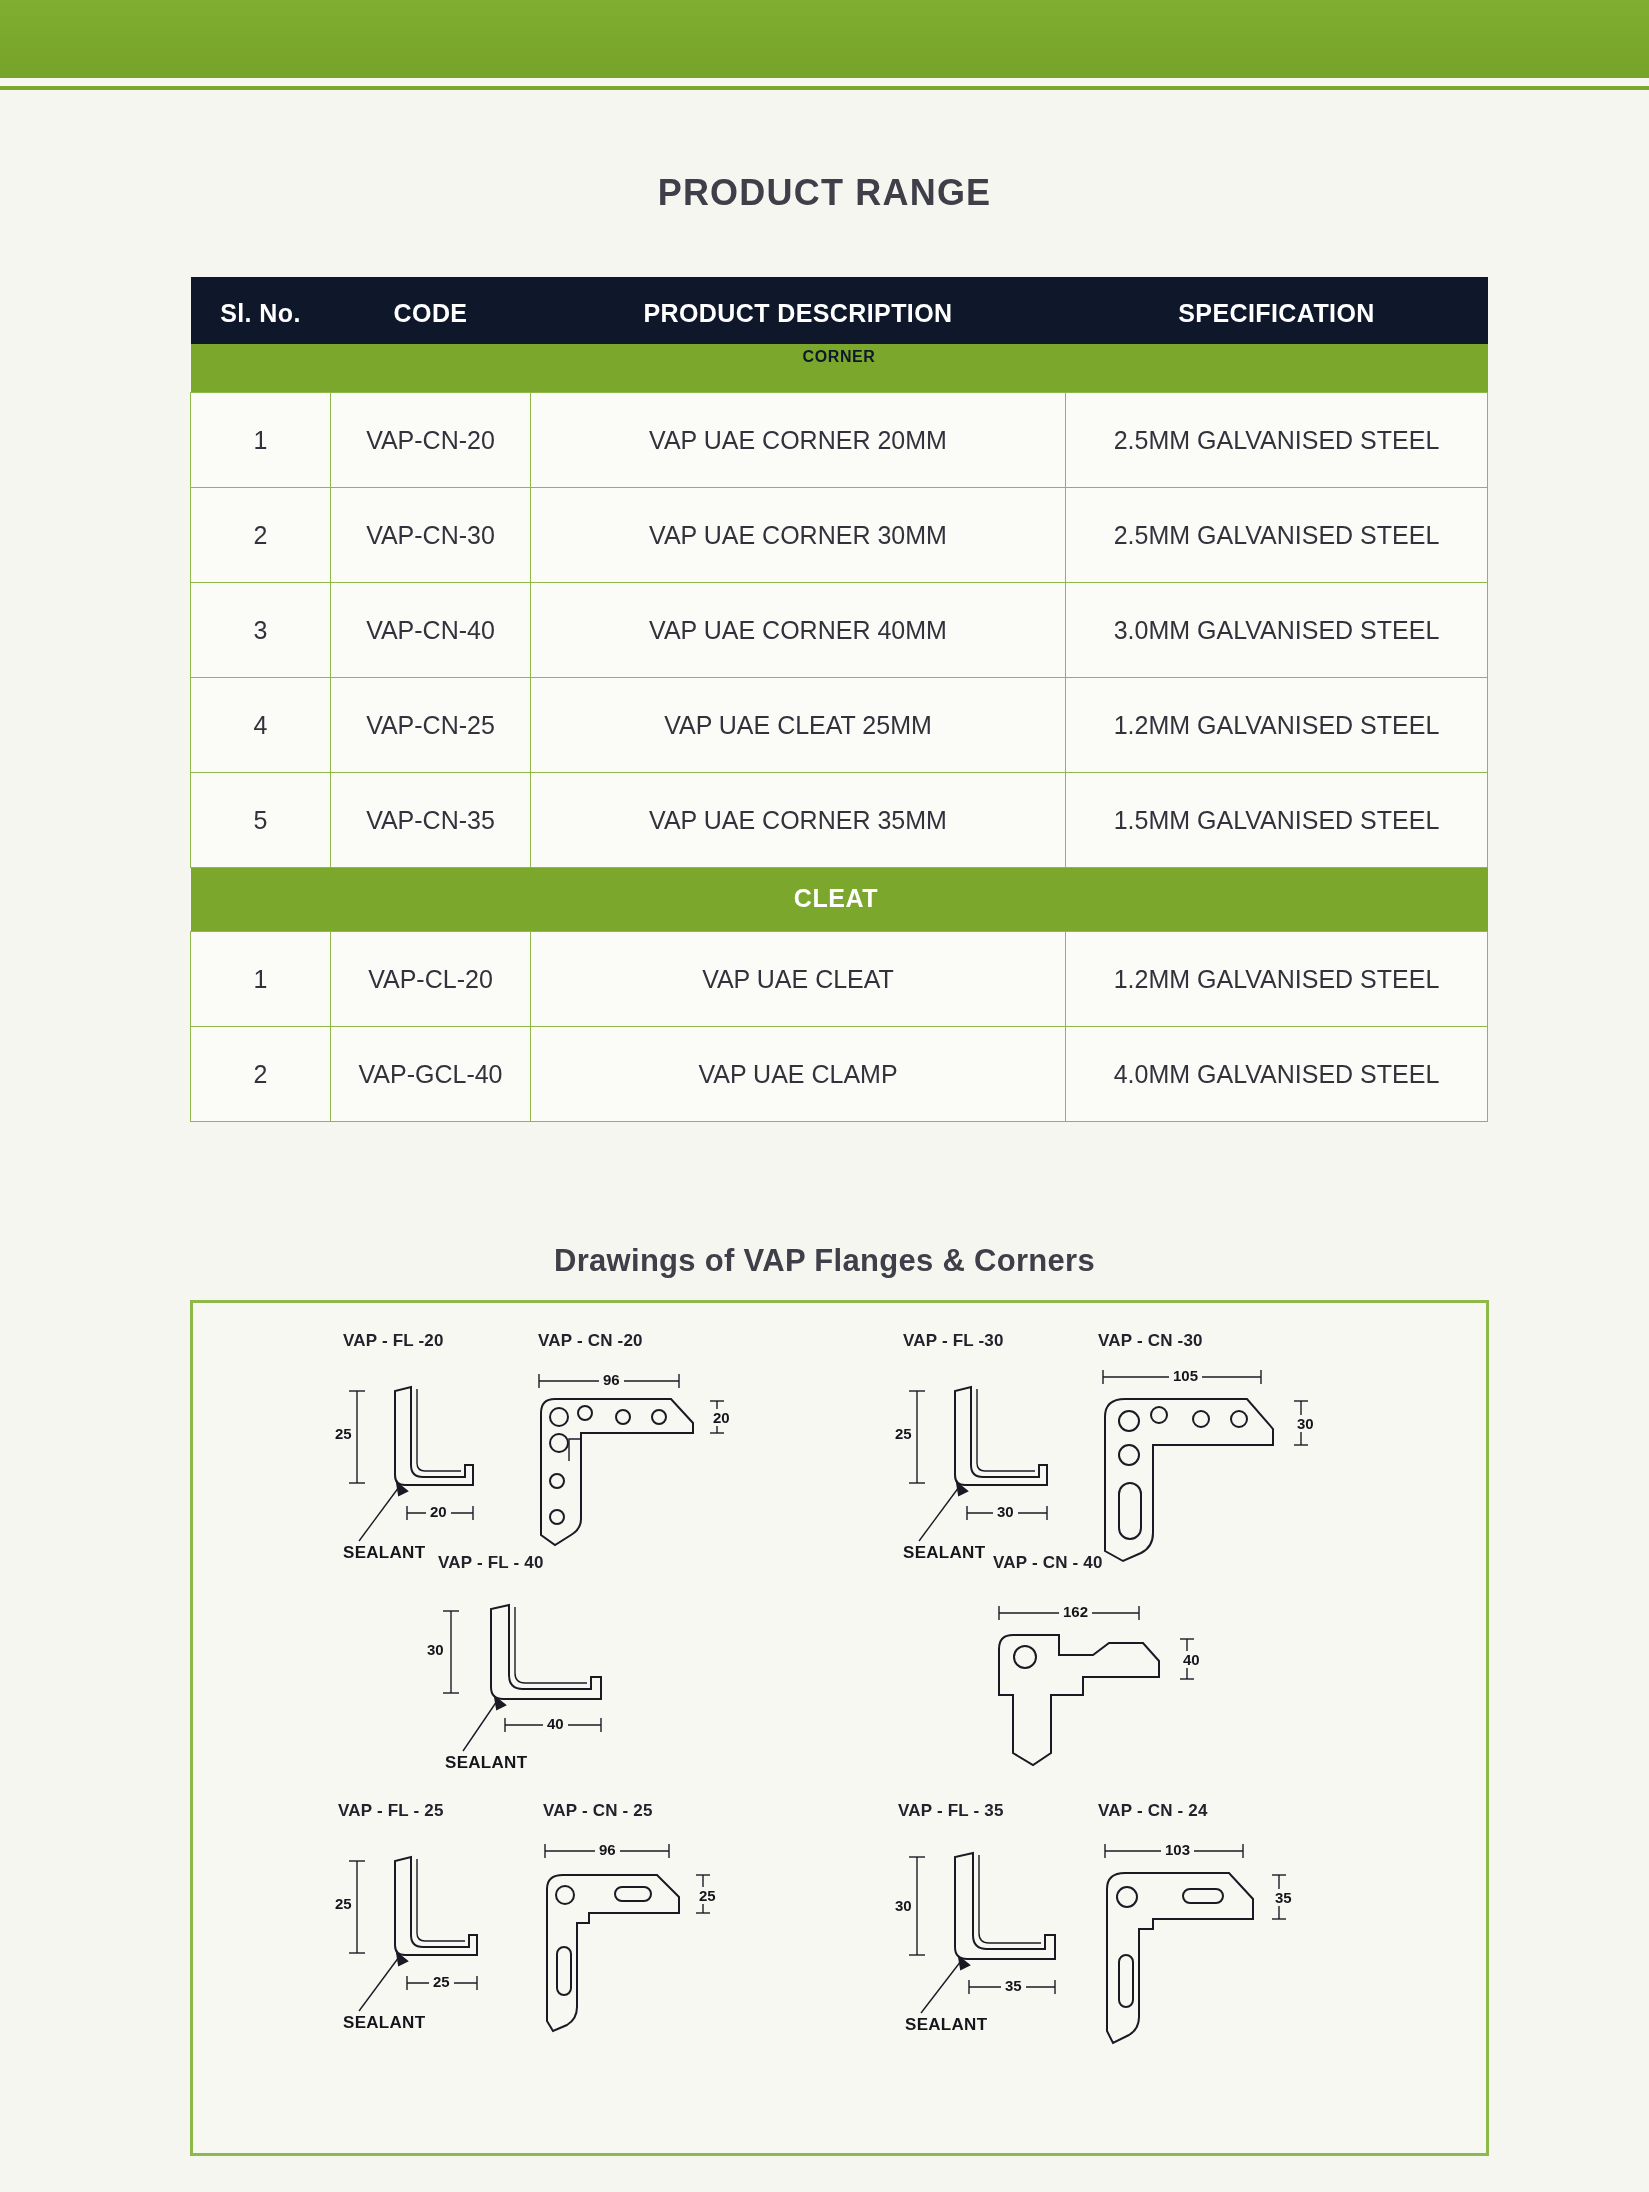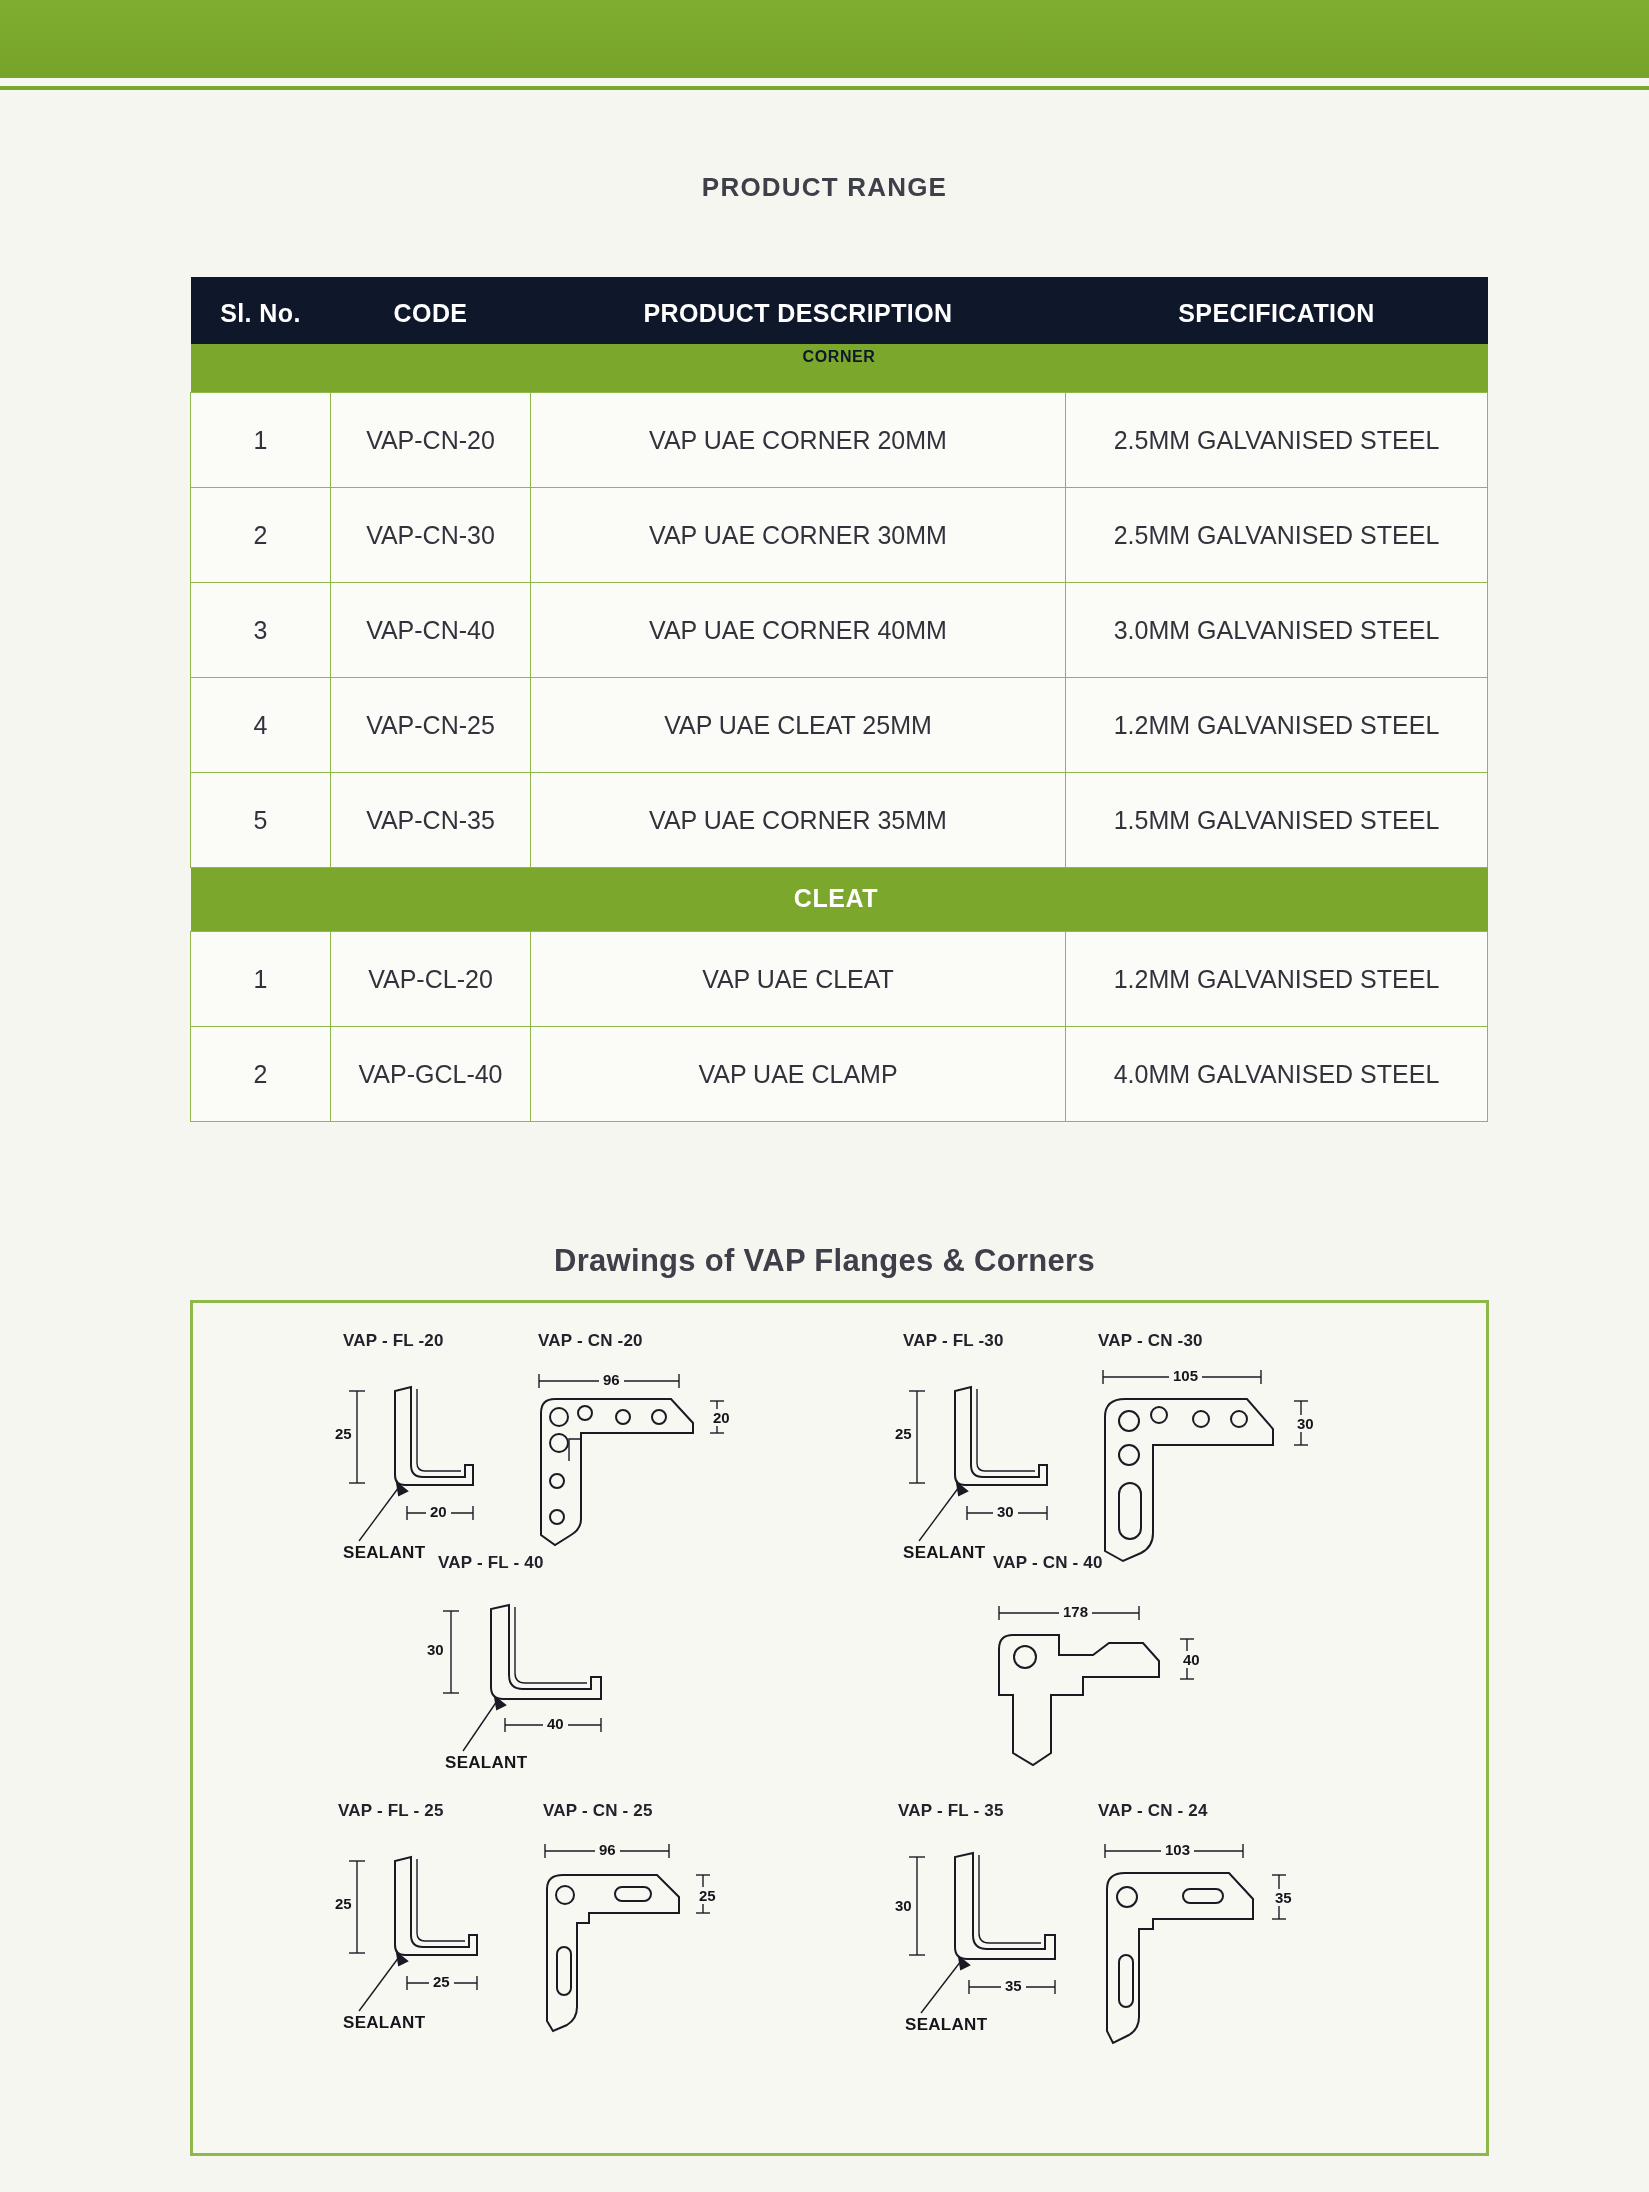--- a/index.html
+++ b/index.html
@@ -29,21 +29,21 @@
   }
   .paper-noise{
     position:absolute;left:0;top:90px;width:1649px;height:2102px;
     background:#f6f6f1;
   }
 
   
   .page-title{
     position:absolute;left:0;top:172px;width:1649px;
     text-align:center;
-    font-size:26px;font-weight:bold;letter-spacing:1.2px;
+    font-size:36px;font-weight:bold;letter-spacing:1.2px;
     color:#3f3f4a;
   }
 
   
   .table-wrap{
     position:absolute;left:190px;top:277px;width:1297px;
   }
   table.pr{
     border-collapse:collapse;width:1297px;
     table-layout:fixed;
@@ -314,21 +314,21 @@
     <svg width="280" height="190" viewBox="0 0 280 190">
       <line class="dim" x1="36" y1="18" x2="176" y2="18"></line>
       <line class="dim" x1="36" y1="11" x2="36" y2="25"></line>
       <line class="dim" x1="176" y1="11" x2="176" y2="25"></line>
       <path class="fillw" d="M36 54 Q36 40 50 40 L96 40 L96 60 L130 60 L146 48 L180 48 L196 66 L196 82 L120 82 L120 100 L88 100 L88 158 L70 170 L50 158 L50 100 L36 100 Z"></path>
       <circle class="fillw" cx="62" cy="62" r="11"></circle>
       <line class="dim" x1="224" y1="44" x2="224" y2="84"></line>
       <line class="dim" x1="217" y1="44" x2="231" y2="44"></line>
       <line class="dim" x1="217" y1="84" x2="231" y2="84"></line>
     </svg>
-    <div class="dnum" style="left:96px;top:8px;background:#f8f8f3;padding:0 4px;">178</div>
+    <div class="dnum" style="left:96px;top:8px;background:#f8f8f3;padding:0 4px;">162</div>
     <div class="dnum" style="left:218px;top:56px;background:#f8f8f3;padding:0 2px;">40</div>
   </div>
 
   <div class="dlabel" style="left:145px;top:498px;">VAP - FL - 25</div>
   <div class="dlabel" style="left:350px;top:498px;">VAP - CN - 25</div>
 
   <div class="dg" style="left:140px;top:540px;">
     <svg width="220" height="200" viewBox="0 0 220 200">
       <line class="dim" x1="24" y1="18" x2="24" y2="110"></line>
       <line class="dim" x1="16" y1="18" x2="32" y2="18"></line>

